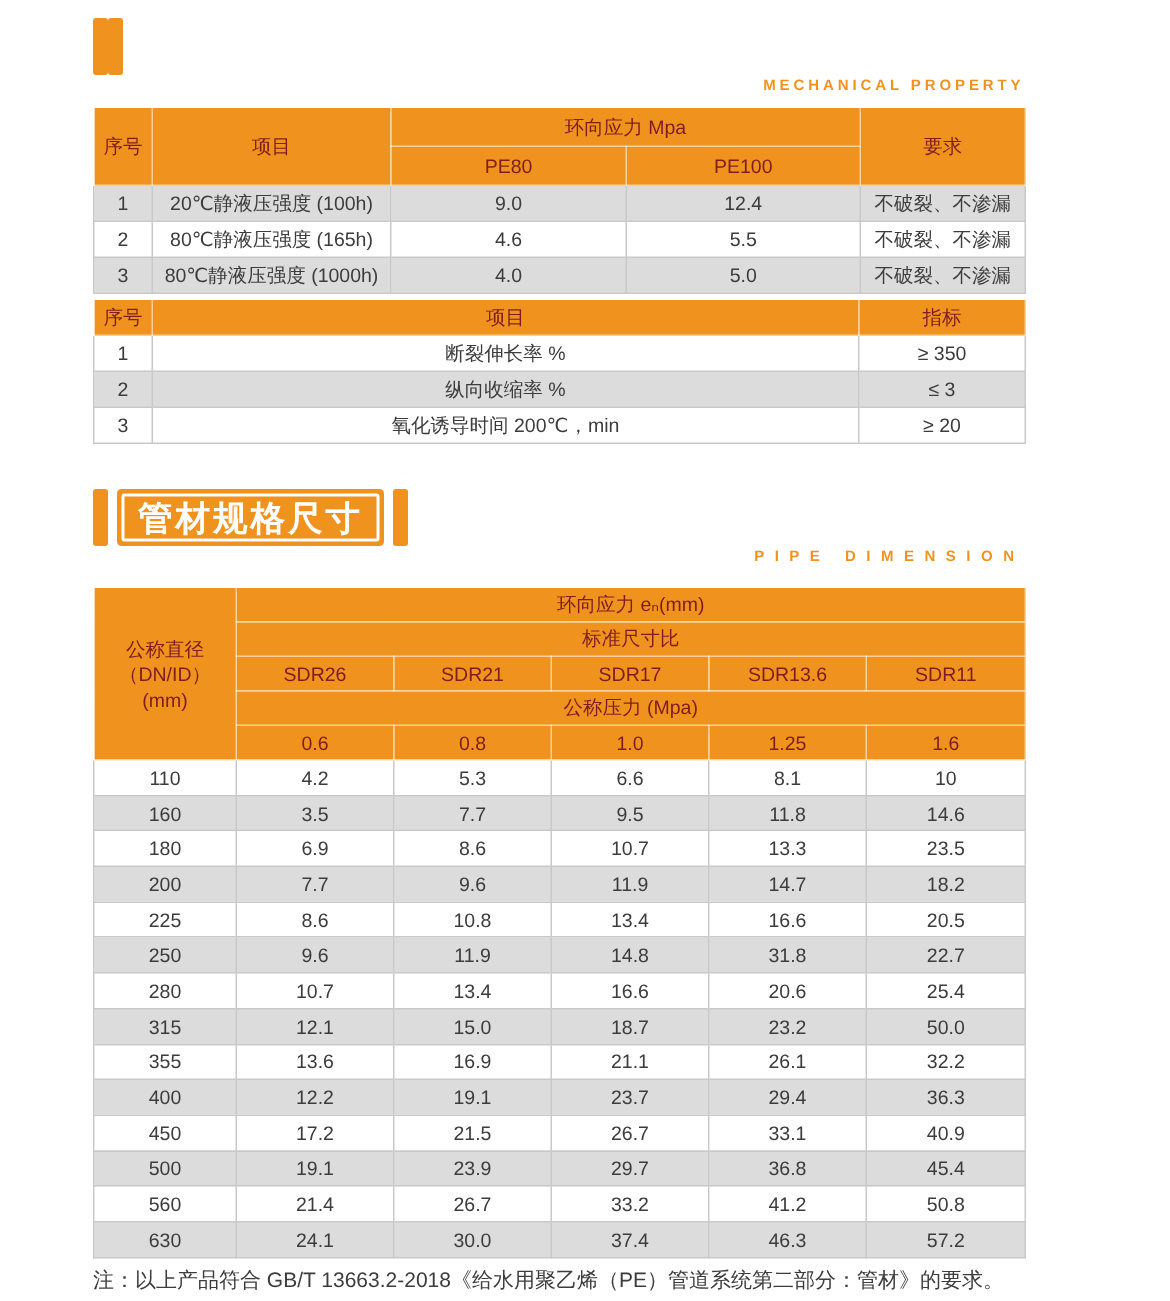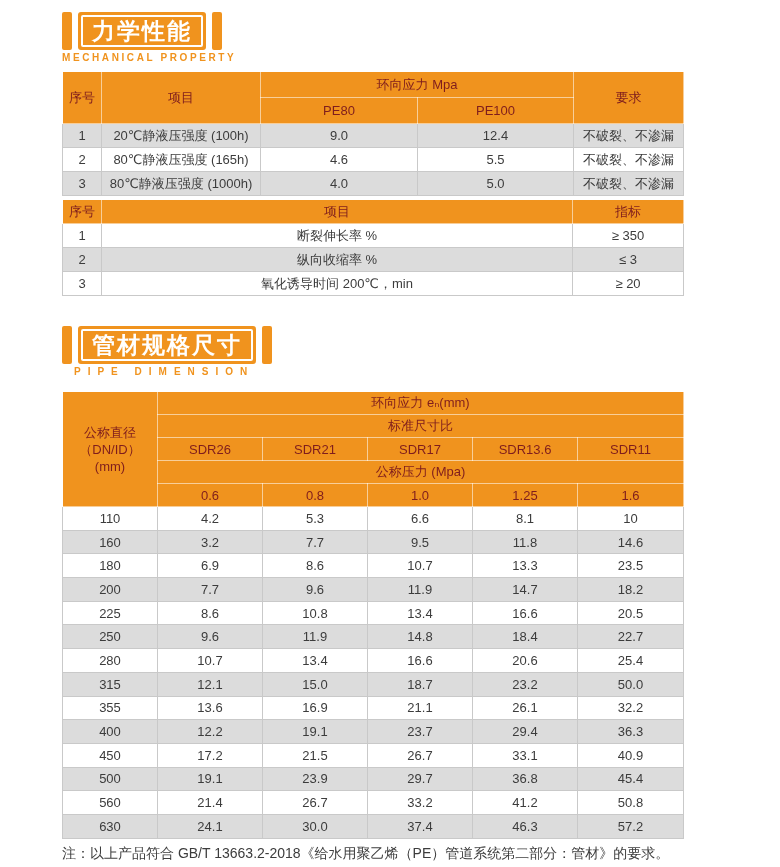--- a/index.html
+++ b/index.html
@@ -18,21 +18,21 @@
   .sec-title .title-box {
     background:var(--orange); padding:3px; border-radius:3px; margin:0 6px;
   }
   .sec-title .title-inner {
     border:2px solid #ffffff; border-radius:2px; padding:0 9px;
     color:#ffffff; font-weight:bold; font-size:23px; line-height:28px;
     white-space:nowrap; letter-spacing:2px;
   }
   .sec-sub {
     color:var(--orange); font-size:10px; font-weight:bold;
-    margin-top:2px; text-transform:uppercase;
+    margin-top:2px; text-transform:uppercase;text-align:right;
   }
   .sub1 { letter-spacing:2.6px; }
   .sub2 { letter-spacing:7px;margin-left:12px; }
 
   
   table {
     border-collapse:collapse; table-layout:fixed; width:621px;
     font-size:13px; text-align:center; color:#3c3c3c;
   }
   th {
@@ -61,23 +61,20 @@
   .note { margin-top:6px; font-size:14px; color:#3c3c3c; }
 </style>
 </head>
 <body>
 
 <div class="content">
 
   <div>
     <div class="sec-title">
       <div class="bar"></div>
-      <div class="title-box">
-        <div class="title-inner">力学性能</div>
-      </div>
       <div class="bar"></div>
     </div>
     <div class="sec-sub sub1">MECHANICAL PROPERTY</div>
 
     <table class="t1">
       <colgroup>
         <col style="width:39px">
           <col style="width:159px">
           <col style="width:157px">
         <col style="width:156px">
@@ -203,21 +200,21 @@
           <tr>
             <td>110</td>
             <td>4.2</td>
             <td>5.3</td>
             <td>6.6</td>
             <td>8.1</td>
             <td>10</td>
           </tr>
           <tr>
             <td>160</td>
-            <td>3.2</td>
+            <td>3.5</td>
             <td>7.7</td>
             <td>9.5</td>
             <td>11.8</td>
             <td>14.6</td>
           </tr>
           <tr>
             <td>180</td>
             <td>6.9</td>
             <td>8.6</td>
             <td>10.7</td>
@@ -238,21 +235,21 @@
             <td>10.8</td>
             <td>13.4</td>
             <td>16.6</td>
             <td>20.5</td>
           </tr>
           <tr>
             <td>250</td>
             <td>9.6</td>
             <td>11.9</td>
             <td>14.8</td>
-            <td>18.4</td>
+            <td>31.8</td>
             <td>22.7</td>
           </tr>
           <tr>
             <td>280</td>
             <td>10.7</td>
             <td>13.4</td>
             <td>16.6</td>
             <td>20.6</td>
             <td>25.4</td>
           </tr>

